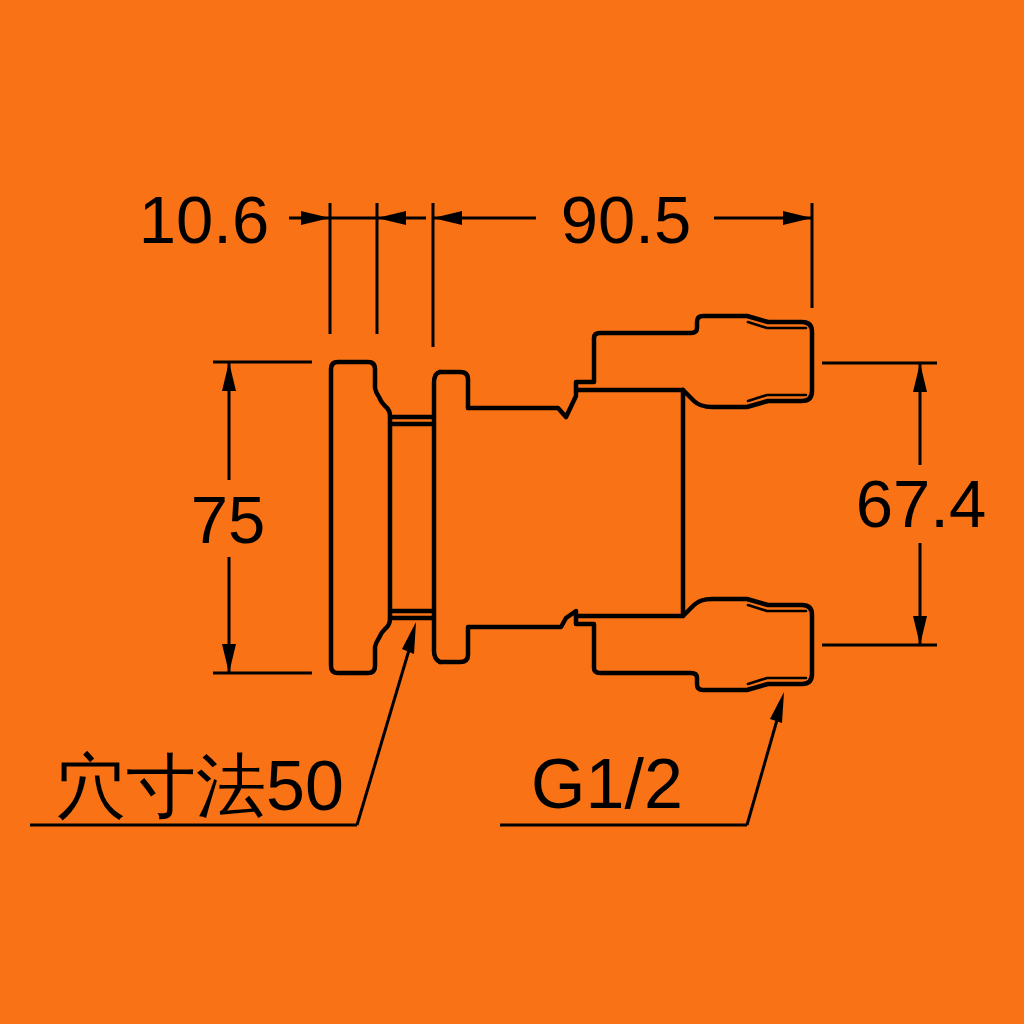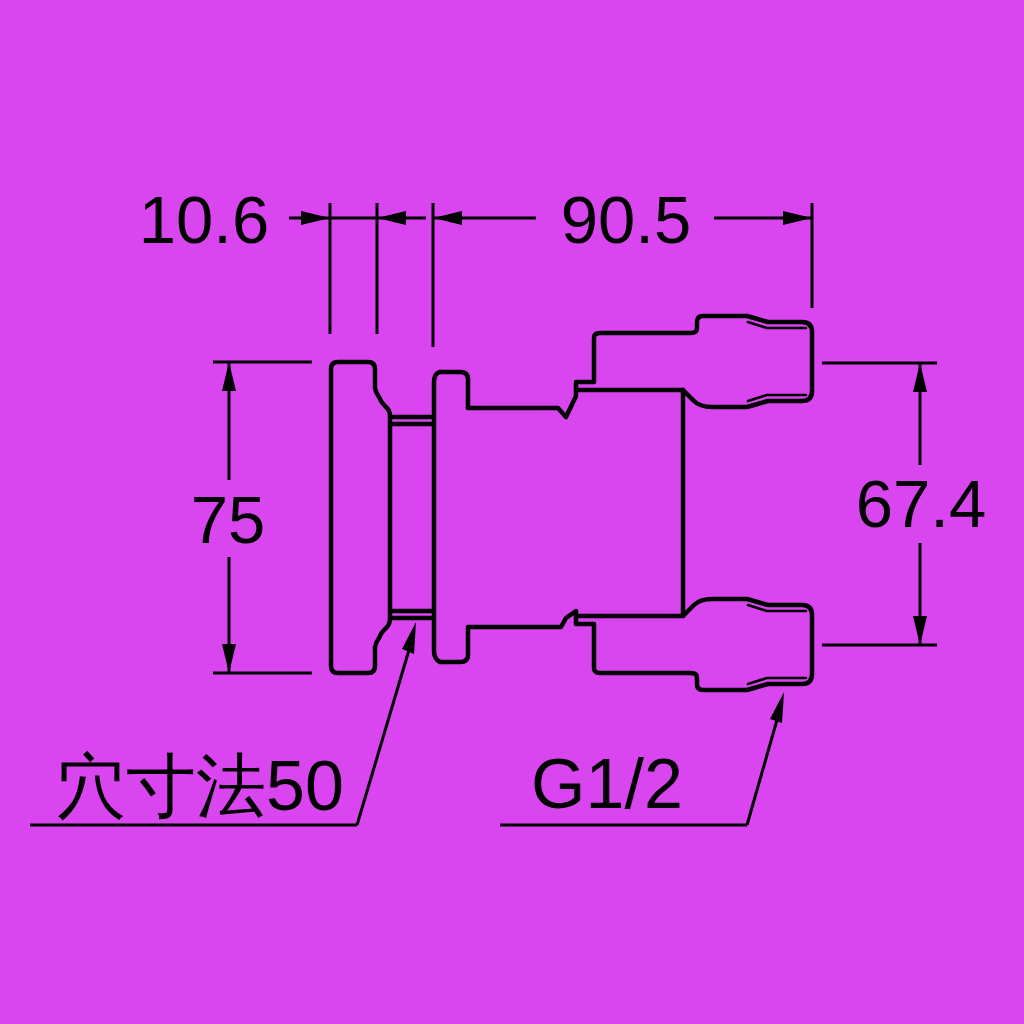--- a/index.html
+++ b/index.html
@@ -6,21 +6,21 @@
     margin: 0;
     padding: 0;
     background: #ffffff;
     width: 1024px;
     height: 1024px;
     overflow: hidden;
   }
   .drawing-wrap {
     width: 1024px;
     height: 1024px;
-    background: #d946ef;
+    background: #f97316;
   }
   svg {
     display: block;
   }
   .part-line {
     fill: none;
     stroke: #000000;
     stroke-width: 4.5;
     stroke-linejoin: round;
     stroke-linecap: round;

